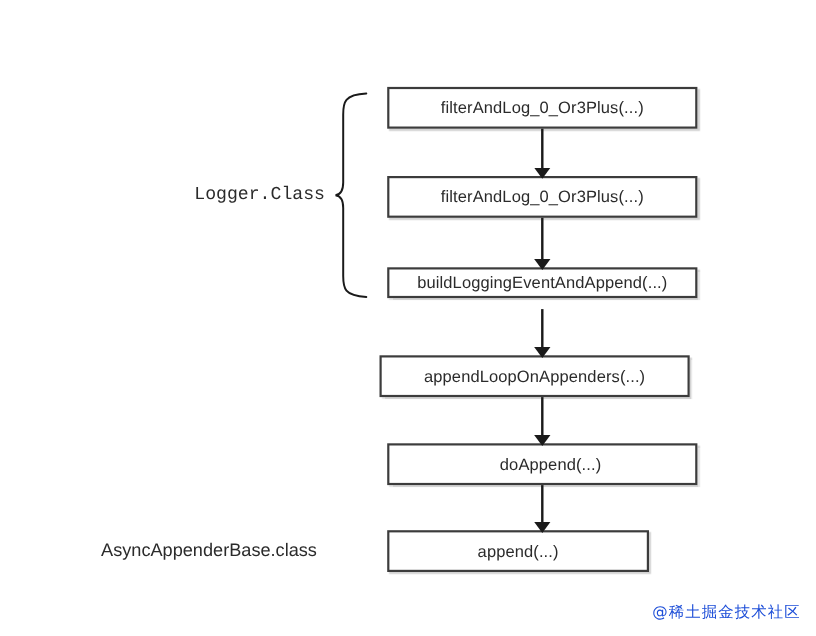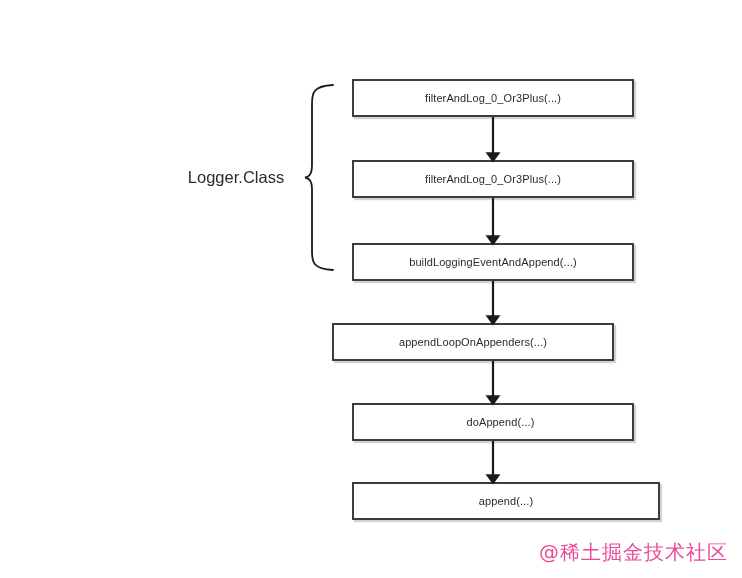--- a/index.html
+++ b/index.html
@@ -29,21 +29,21 @@
     position: absolute;
     box-sizing: border-box;
     background: #ffffff;
     border: 2px solid #3c3c3c;
     box-shadow: 2px 2px 1px rgba(120,120,120,0.33);
     display: flex;
     align-items: center;
     justify-content: center;
   }
   .node-label {
-    font-size: 11px;
+    font-size: 15px;
     color: #2b2b2b;
     letter-spacing: 0.1px;
     white-space: nowrap;
     line-height: 1;
   }
 
   
   .class-label {
     position: absolute;
     font-size: 16.5px;
@@ -62,62 +62,65 @@
     width: 742px;
     height: 578px;
     pointer-events: none;
   }
 
   
   #watermark {
     position: absolute;
     right: 14px;
     bottom: 12px;
-    font-size: 20px;
-    color: #ec4899;
+    font-size: 14px;
+    color: #1d4ed8;
     letter-spacing: 1px;
     white-space: nowrap;
     font-family: "DejaVu Sans", sans-serif;
   }
 </style>
 </head>
 <body>
 
 <div id="canvas">
 
   <div class="node" style="left:352px; top:79px; width:282px; height:38px;">
     <span class="node-label">filterAndLog_0_Or3Plus(...)</span>
   </div>
 
   <div class="node" style="left:352px; top:160px; width:282px; height:38px;">
     <span class="node-label">filterAndLog_0_Or3Plus(...)</span>
   </div>
 
-  <div class="node" style="left:352px; top:243px; width:282px; height:38px;">
+  <div class="node" style="left:352px; top:243px; width:282px; height:28px;">
     <span class="node-label">buildLoggingEventAndAppend(...)</span>
   </div>
 
-  <div class="node" style="left:332px; top:323px; width:282px; height:38px;">
+  <div class="node" style="left:345px; top:323px; width:282px; height:38px;">
     <span class="node-label">appendLoopOnAppenders(...)</span>
   </div>
 
   <div class="node" style="left:352px; top:403px; width:282px; height:38px;padding-left:15px;">
     <span class="node-label">doAppend(...)</span>
   </div>
 
-  <div class="node" style="left:352px; top:482px; width:308px; height:38px;">
+  <div class="node" style="left:352px; top:482px; width:238px; height:38px;">
     <span class="node-label">append(...)</span>
   </div>
 
-  <div class="class-label" style="left:236px; top:177px;">
+  <div class="class-label" style="left:236px; top:177px;font-family:Liberation Mono, monospace;">
     <span>Logger.Class</span>
   </div>
 
 
 
+  <div class="class-label" style="left:190px; top:501px;">
+    <span>AsyncAppenderBase.class</span>
+  </div>
 
   <svg id="brace" viewBox="0 0 742 578">
     <path d="M 333 85
              C 313 86, 312 93, 312 104
              L 312 166
              C 312 174, 309 177, 305 177.5
              C 309 178, 312 181, 312 189
              L 312 251
              C 312 262, 313 269, 333 270" fill="none" stroke="#1a1a1a" stroke-width="1.8" stroke-linecap="round"></path>
   </svg>

